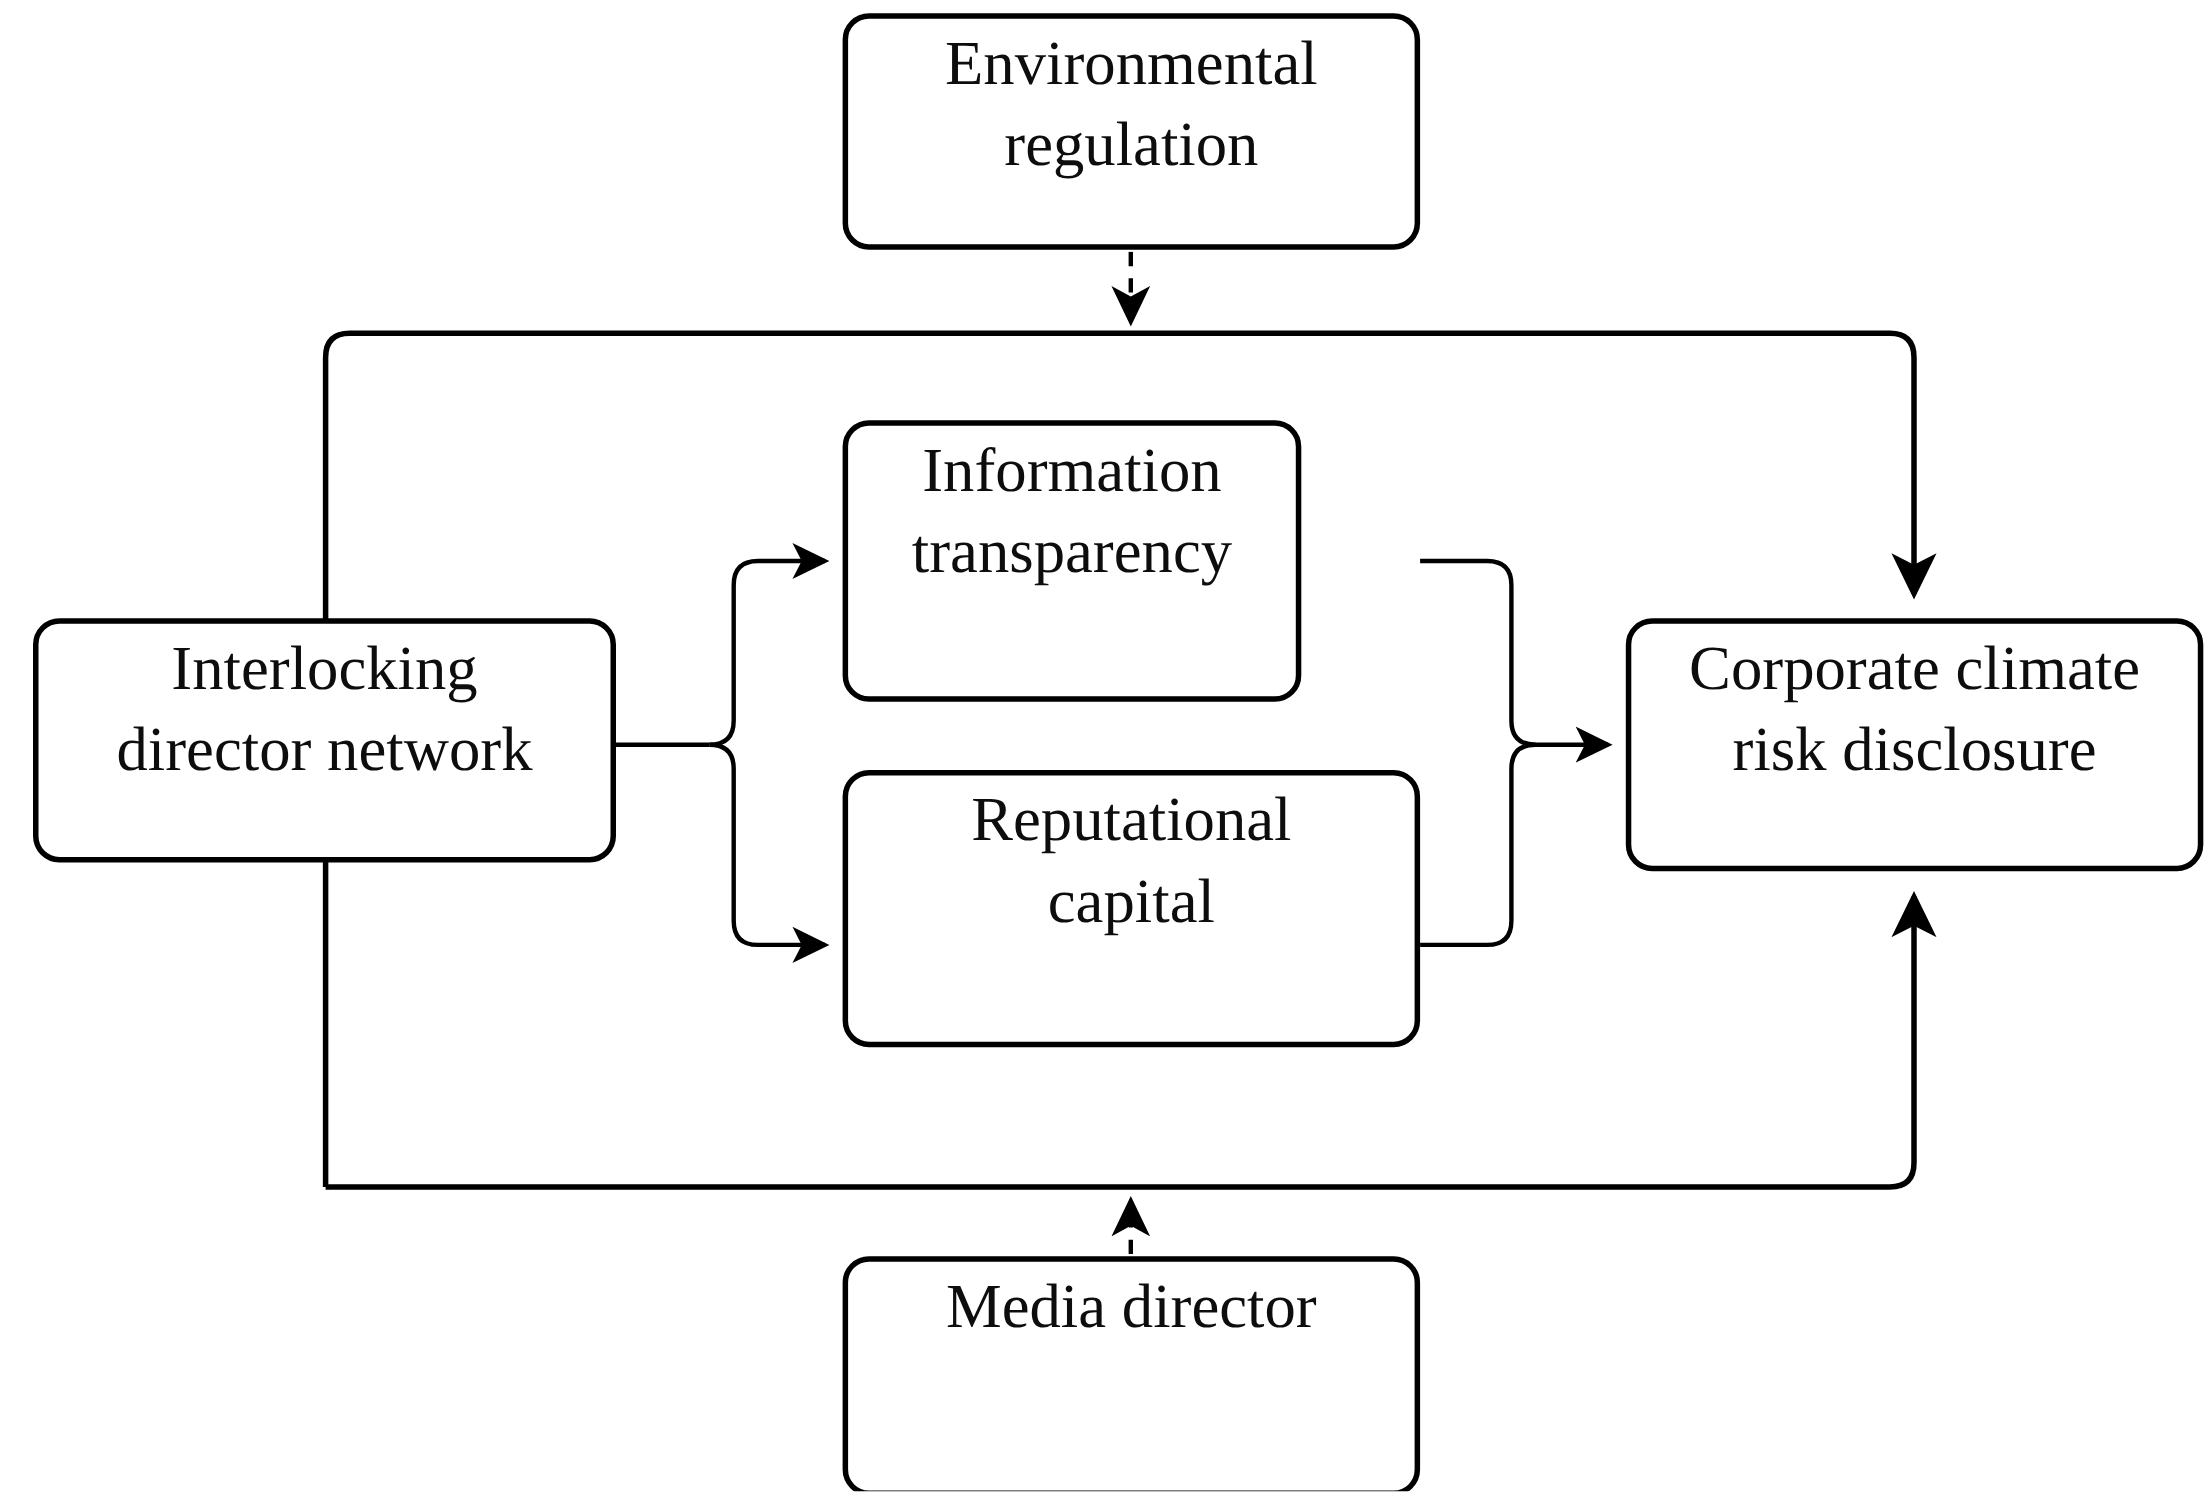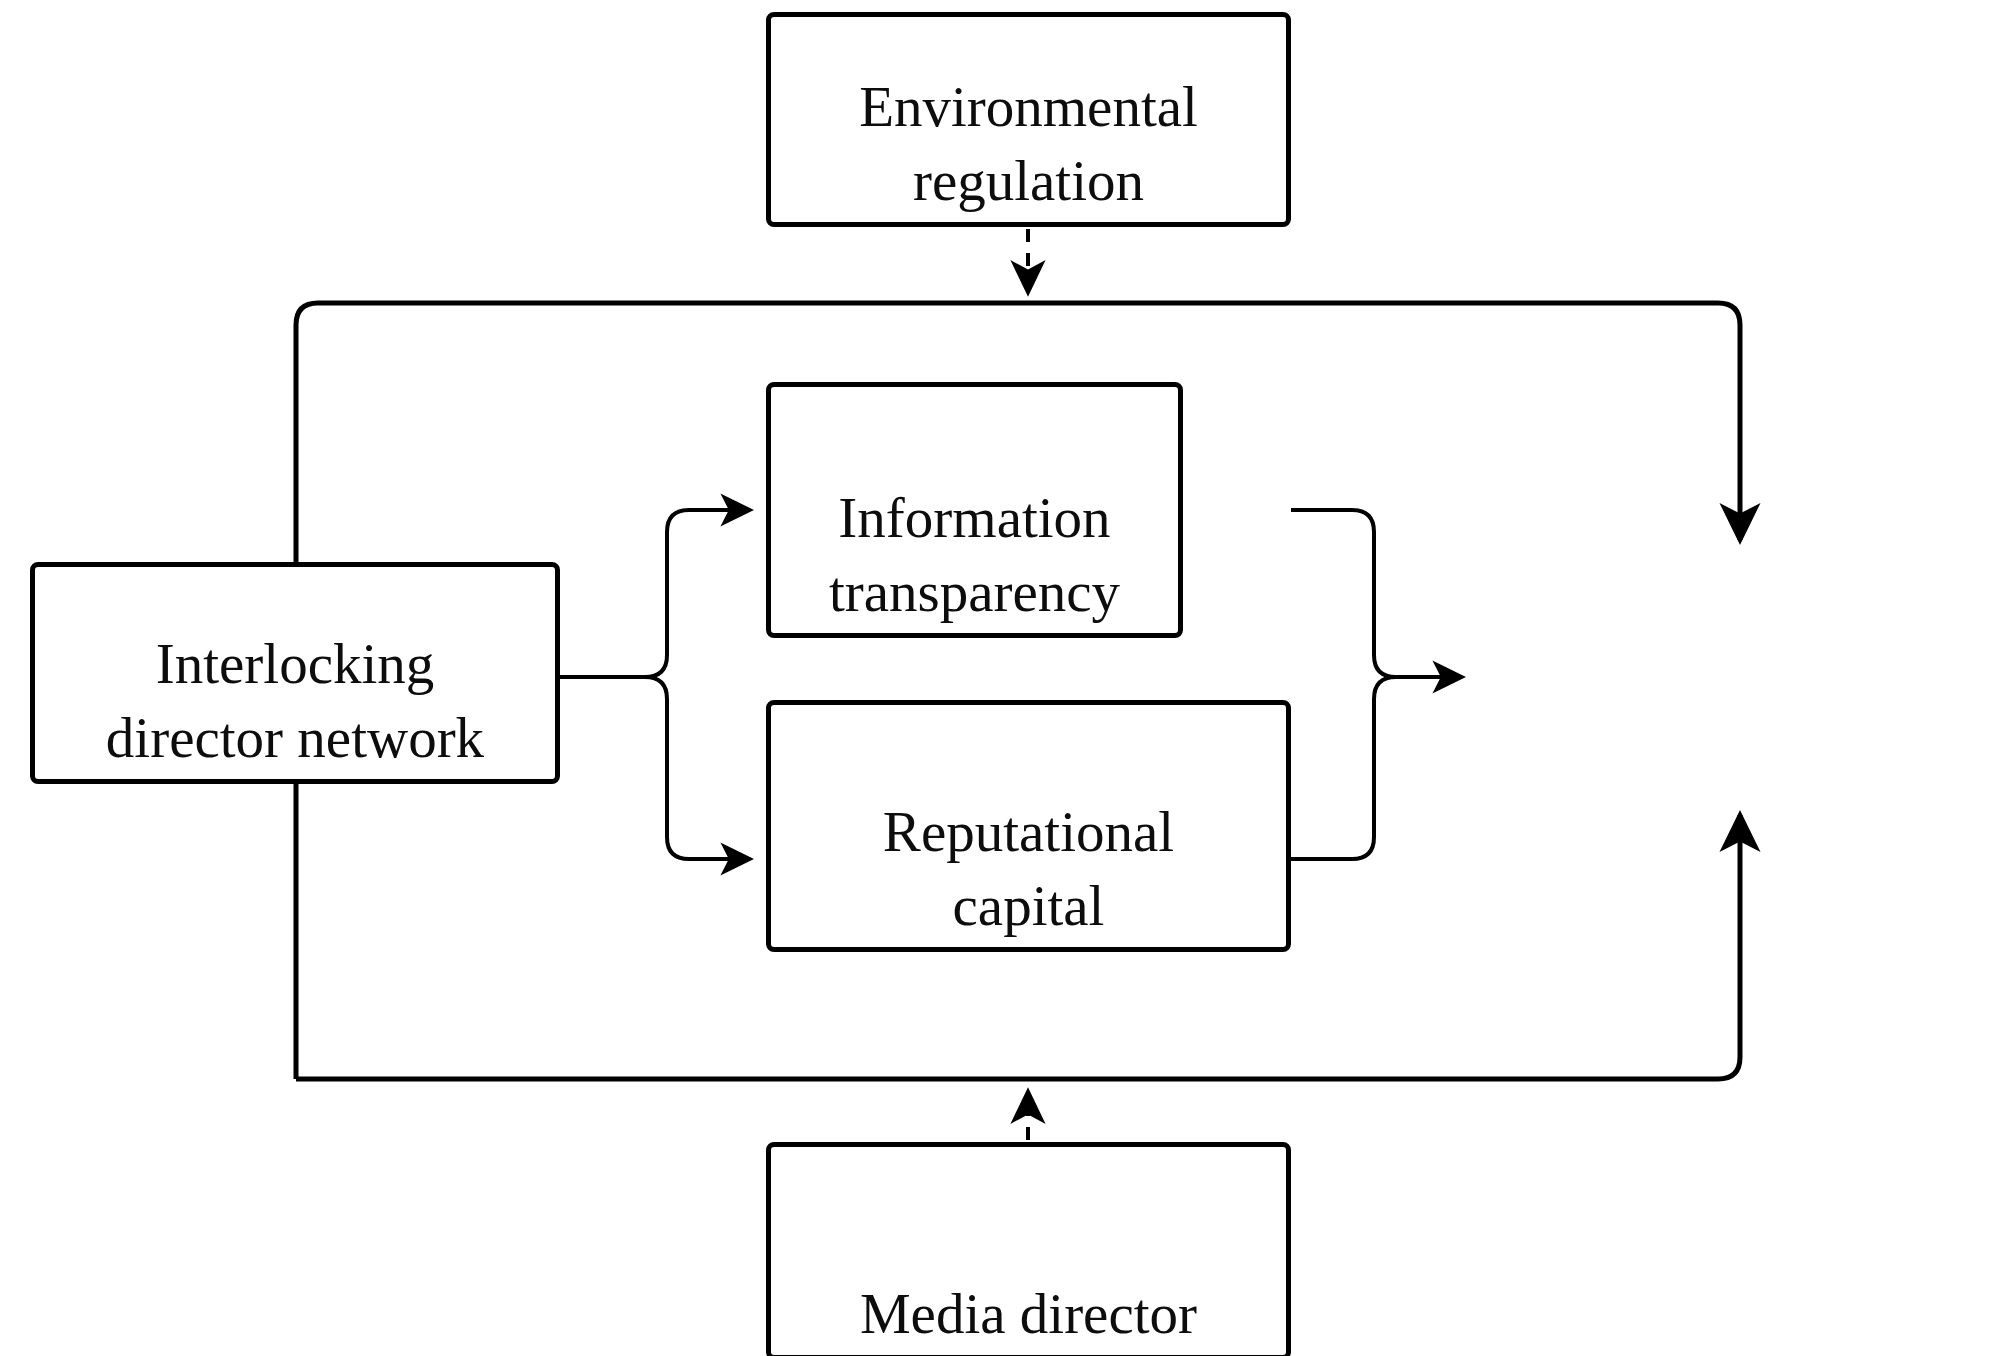--- a/index.html
+++ b/index.html
@@ -23,24 +23,24 @@
     left: 0;
     top: 0;
     width: 2007px;
     height: 1356px;
     pointer-events: none;
   }
   .node {
     position: absolute;
     box-sizing: border-box;
     border: 5px solid #000000;
-    border-radius: 8px;
+    border-radius: 24px;
     background: #ffffff;
     display: flex;
-    align-items: flex-end;
+    align-items: flex-start;
     justify-content: center;
     text-align: center;
     color: #0d0d0d;
     line-height: 1.30;
     padding: 4px 14px;
   }
   .node .label {
     display: block;
     width: 100%;
     white-space: pre-line;
@@ -128,18 +128,22 @@
   <div class="node" id="node-information-transparency">
     <span class="label">Information
 transparency</span>
   </div>
 
   <div class="node" id="node-reputational-capital">
     <span class="label">Reputational
 capital</span>
   </div>
 
+  <div class="node" id="node-corporate-climate-risk-disclosure">
+    <span class="label">Corporate climate
+risk disclosure</span>
+  </div>
 
   <div class="node" id="node-media-attention">
     <span class="label">Media director</span>
   </div>
 
 </div>
 
 </body></html>

